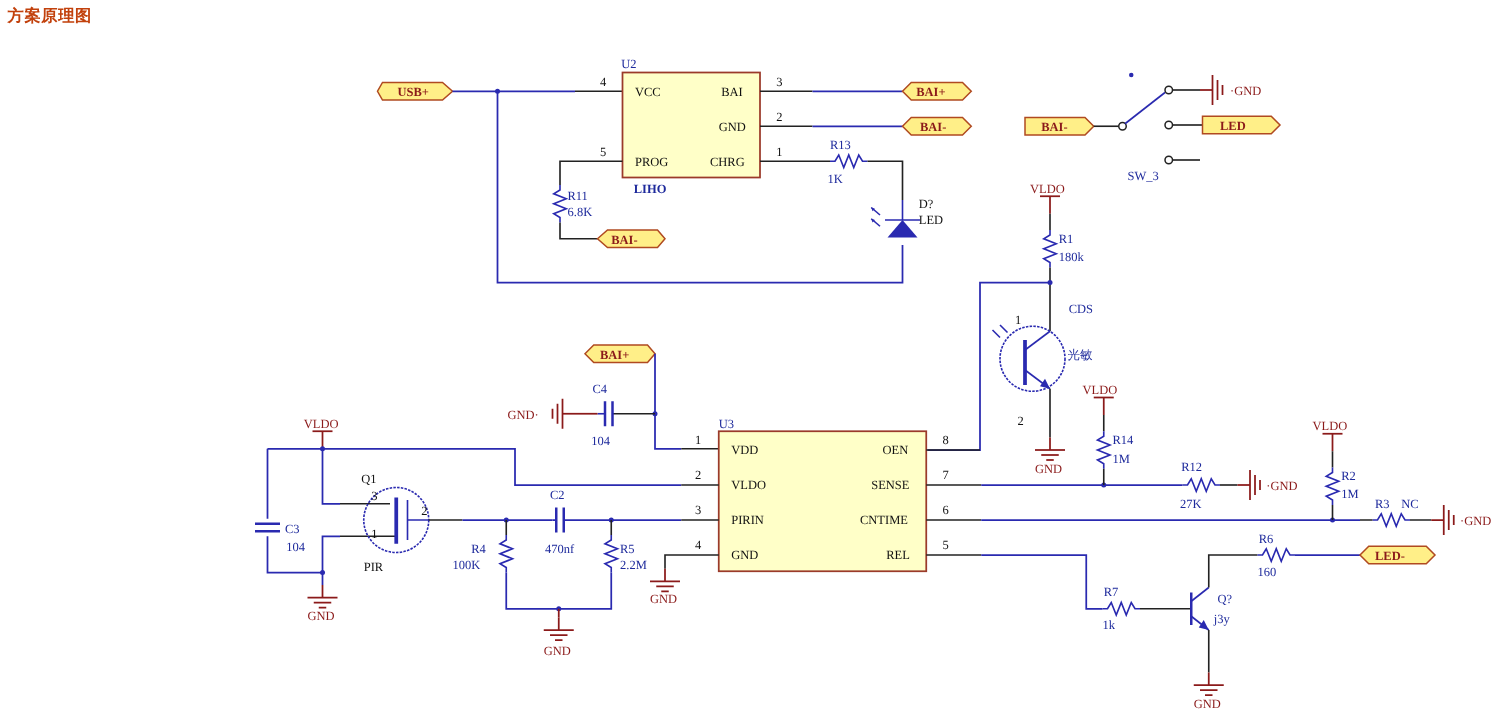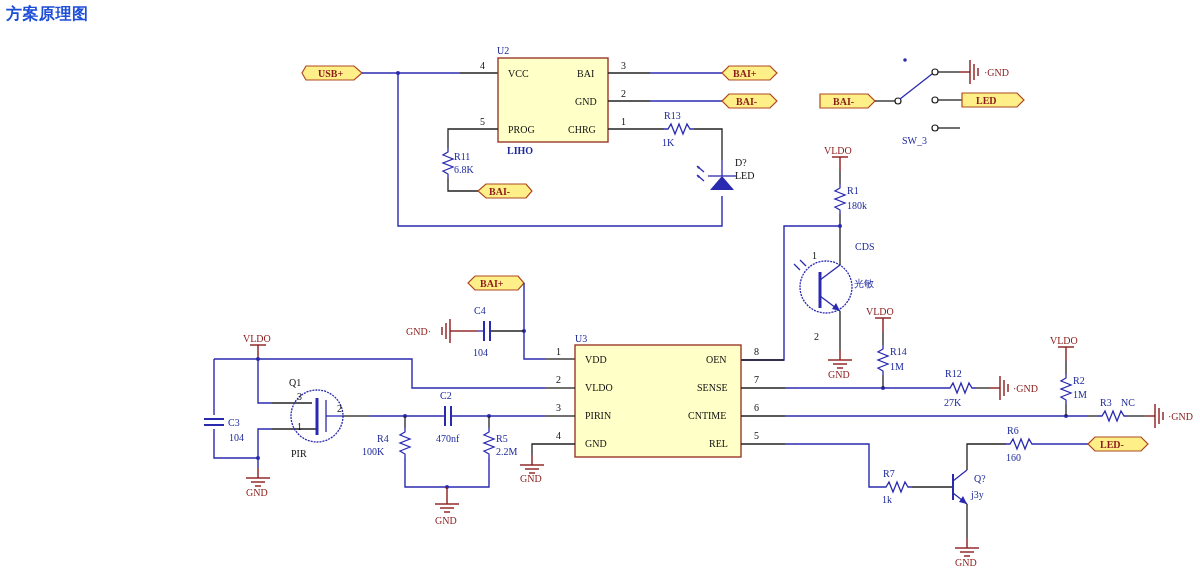--- a/index.html
+++ b/index.html
@@ -1,17 +1,17 @@
 <!DOCTYPE html>
 <html><head>
   <meta charset="utf-8">
   <style>
     html, body { margin: 0; padding: 0; background: #ffffff; }
     body { width: 1200px; height: 570px; overflow: hidden; position: relative; font-family: "DejaVu Sans", sans-serif; }
-    .page-title { position: absolute; left: 6px; top: 4px; font-size: 16px; font-weight: bold; color: #1d4ed8; letter-spacing: 0.5px; }
+    .page-title { position: absolute; left: 6px; top: 4px; font-size: 13px; font-weight: bold; color: #c2410c; letter-spacing: 0.5px; }
     svg#schem { position: absolute; left: 0; top: 0; }
     svg text { font-family: "Liberation Serif", "DejaVu Serif", serif; }
     .w-blue { stroke: #2a2ab0; stroke-width: 1.4; fill: none; }
     .w-dark { stroke: #222222; stroke-width: 1.3; fill: none; }
     .w-red { stroke: #8b1a1a; stroke-width: 1.4; fill: none; }
     .comp { stroke: #2a2ab0; stroke-width: 1.3; fill: none; }
     .t-blue { fill: #1e2a9c; font-size: 10px; }
     .t-dark { fill: #111111; font-size: 10px; }
     .t-red { fill: #8b1a1a; font-size: 10px; }
     .t-pin { fill: #111111; font-size: 10px; }

